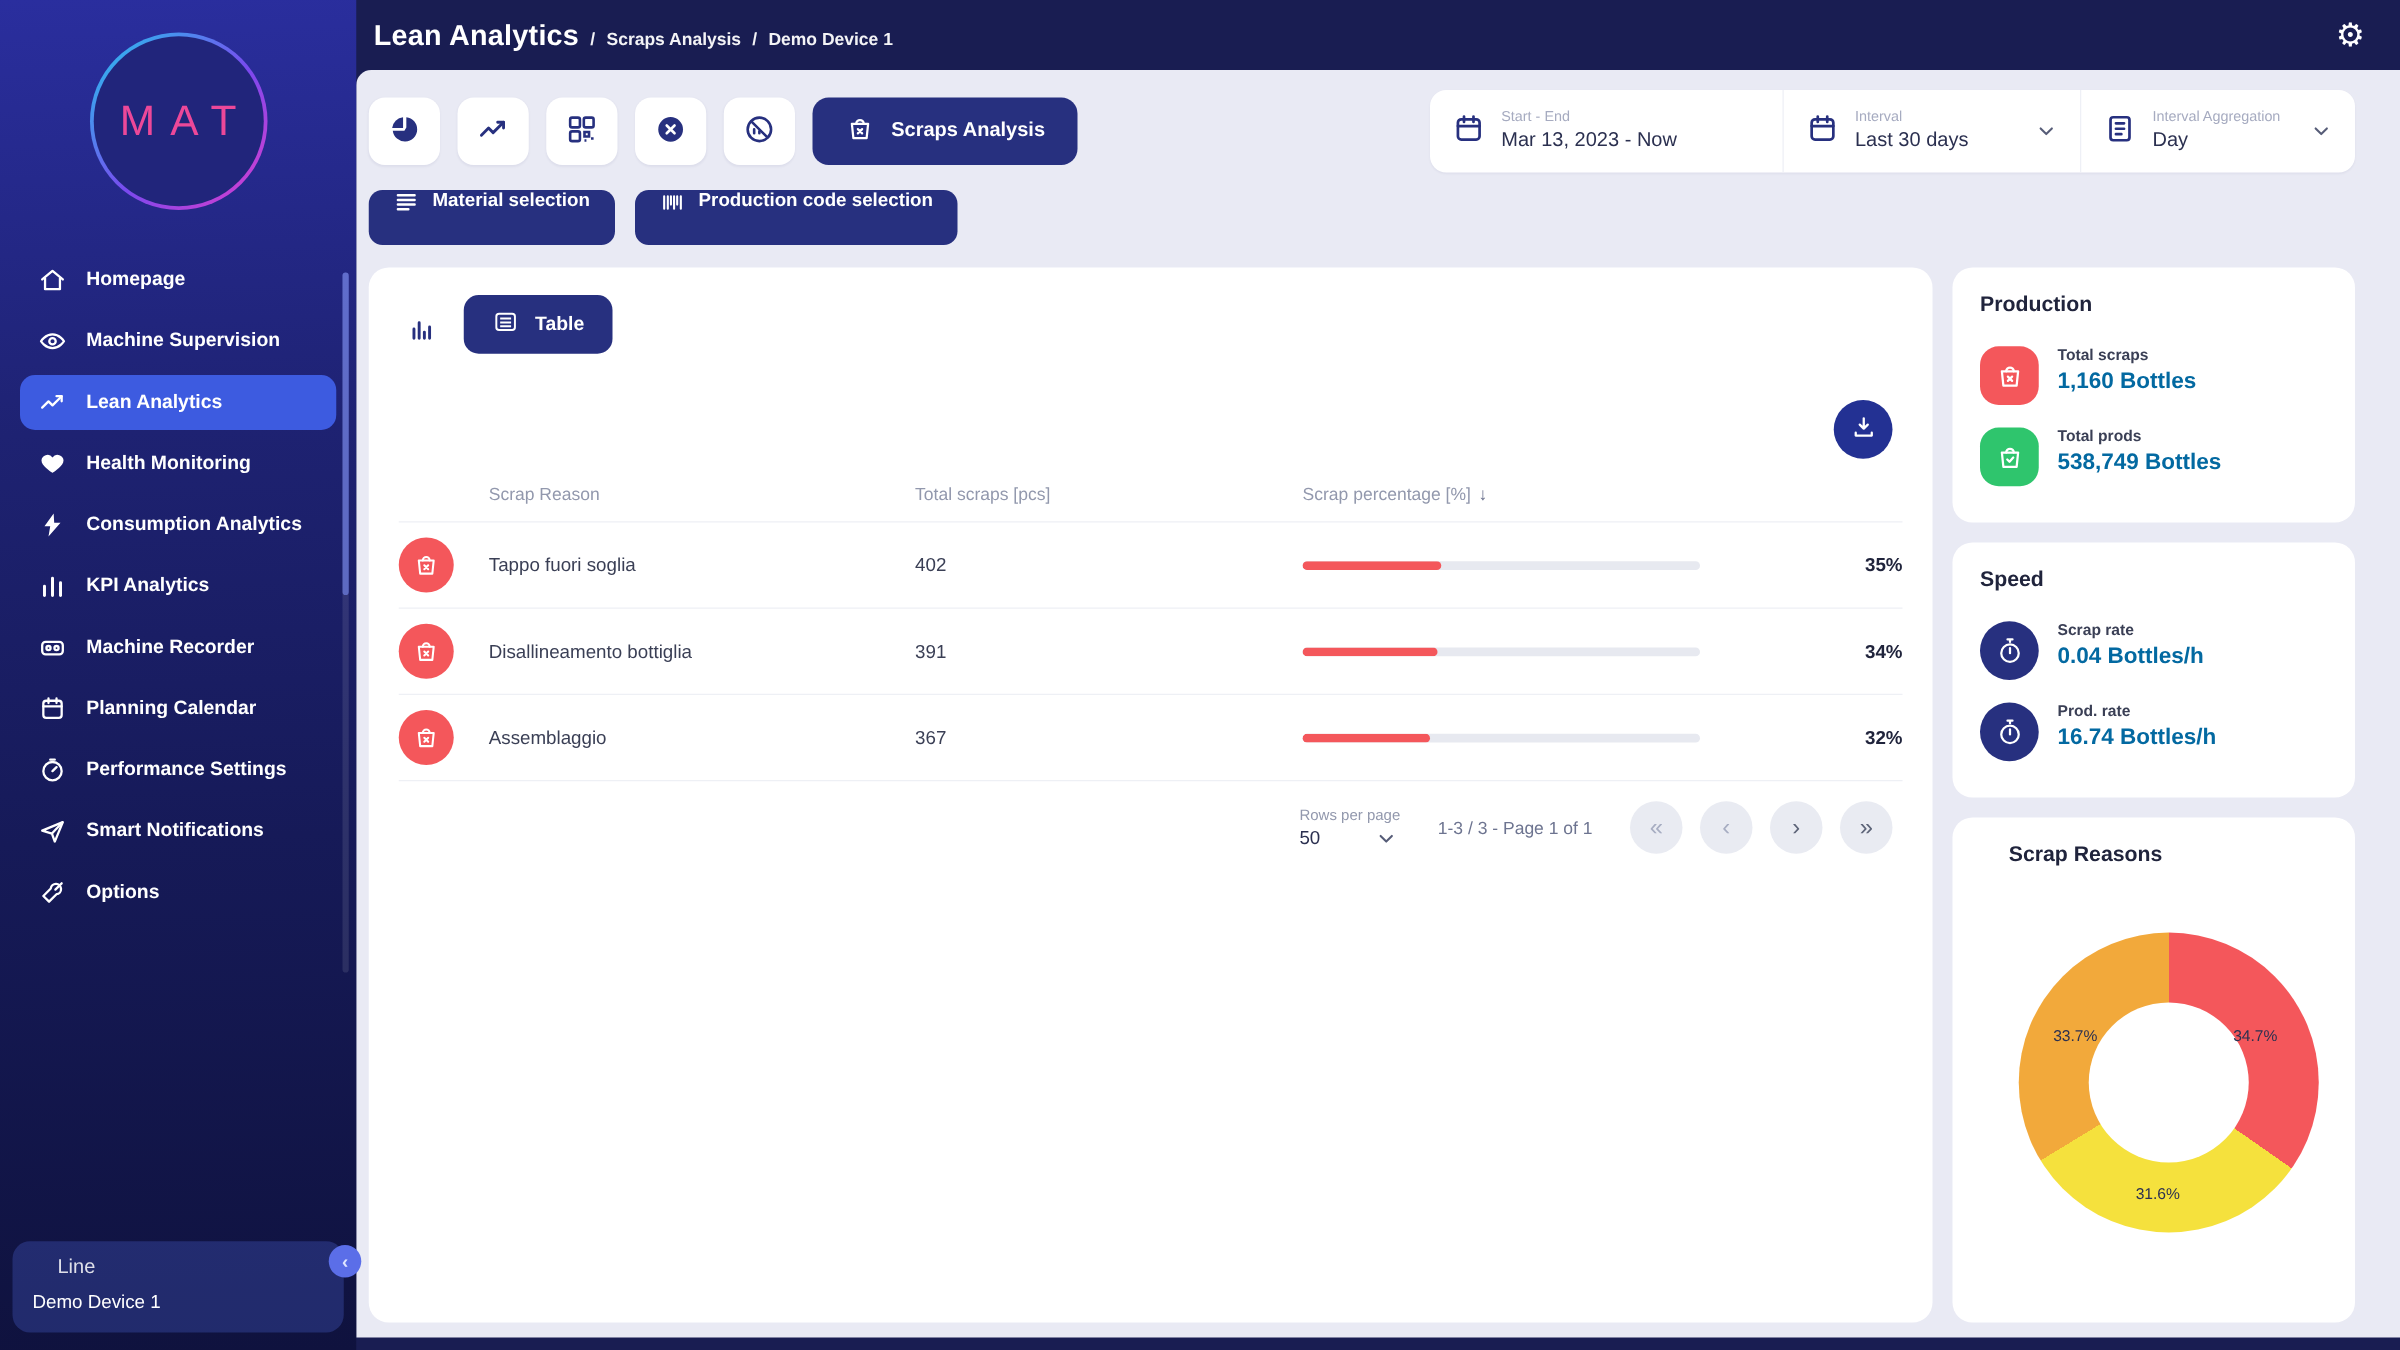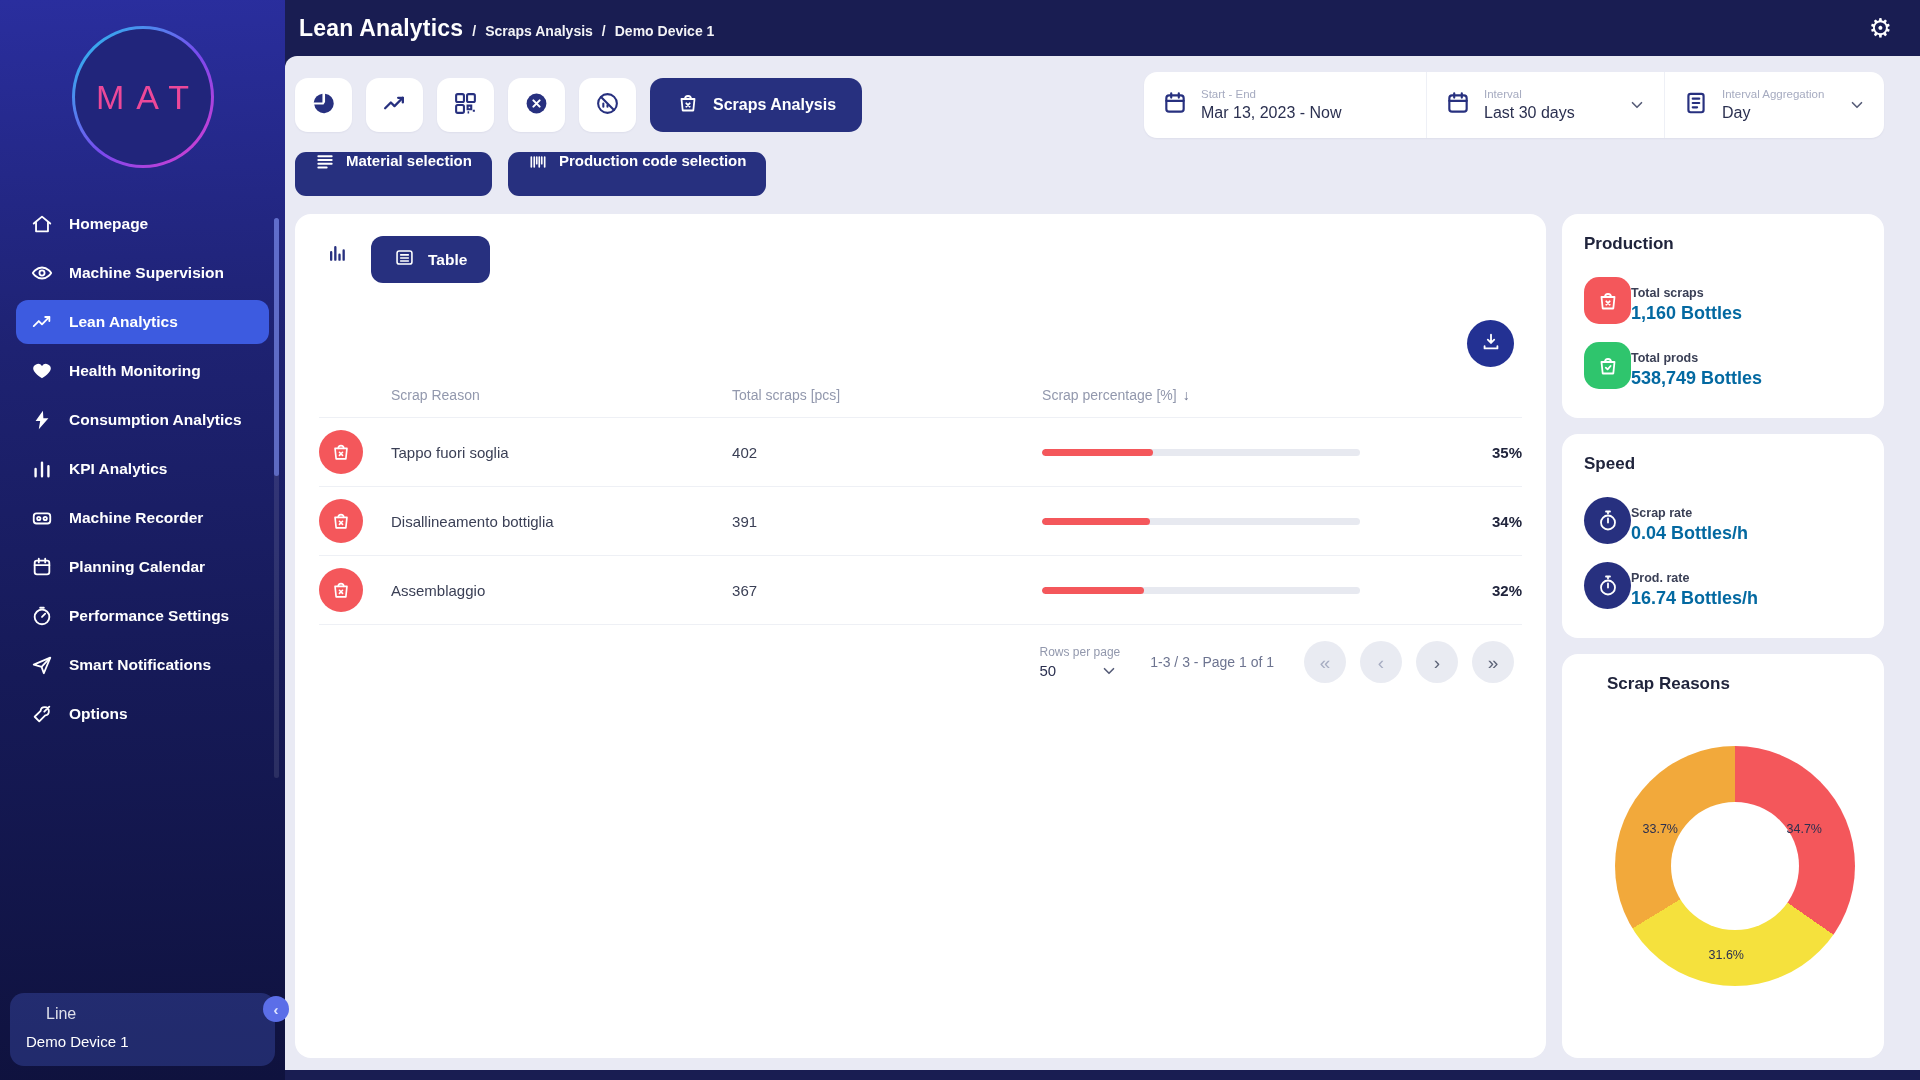--- a/index.html
+++ b/index.html
@@ -108,21 +108,21 @@
     font-family:inherit; font-size:15px; font-weight:700; cursor:pointer;
   }
   .navy-btn svg { width:20px; height:20px; }
 
   
   .body-row { display:flex; gap:16px; margin-top:18px; flex:1; min-height:0; }
   .table-card {
     flex:1; background:#fff; border-radius:16px; padding:22px 24px;
     position:relative; display:flex; flex-direction:column;
   }
-  .view-row { display:flex; align-items:flex-start; gap:16px; }
+  .view-row { display:flex; align-items:flex-end; gap:16px; }
   .chart-toggle { width:36px; height:36px; border:none; background:transparent; color:#27307f; display:flex; align-items:center; justify-content:center; cursor:pointer; }
   .chart-toggle svg { width:20px; height:20px; }
   .table-pill {
     height:47px; padding:0 23px; border:none; border-radius:12px;
     background:#27307f; color:#fff; display:flex; align-items:center; gap:13px;
     font-family:inherit; font-size:15.5px; font-weight:700; cursor:pointer;
   }
   .table-pill svg { width:21px; height:21px; }
   .download-btn {
     position:absolute; top:106px; right:32px; width:47px; height:47px;
@@ -156,21 +156,21 @@
     width:42px; height:42px; border:none; border-radius:50%;
     background:#e9ebf2; color:#a7adc2; font-size:19px; line-height:1;
     display:flex; align-items:center; justify-content:center; cursor:pointer; font-family:inherit;
   }
   .page-btn.darker { color:#5d6478; }
 
   
   .right-col { flex:0 0 322px; width:322px; display:flex; flex-direction:column; gap:16px; }
   .side-card { background:#fff; border-radius:16px; padding:20px 22px; }
   .side-title { font-size:17px; font-weight:800; color:#20243c; margin-bottom:14px; }
-  .stat-row { display:flex; align-items:flex-end; padding:9px 0; }
+  .stat-row { display:flex; align-items:flex-start; gap:15px; padding:9px 0; }
   .stat-icon { width:47px; height:47px; border-radius:15px; color:#fff; display:flex; align-items:center; justify-content:center; flex:0 0 47px; }
   .stat-icon svg { width:24px; height:24px; }
   .stat-icon.red { background:#f4575b; }
   .stat-icon.green { background:#2fc56d; }
   .stat-icon.navy-circle { background:#27307f; border-radius:50%; }
   .stat-label { font-size:12.5px; color:#3a3f55; font-weight:700; margin-bottom:3px; }
   .stat-value { font-size:18px; font-weight:800; color:#0369a1; }
 
   .donut-card { flex:1;padding-left:45px; }
   .donut-wrap { position:relative; width:240px; height:240px; margin:52px auto 0; }

